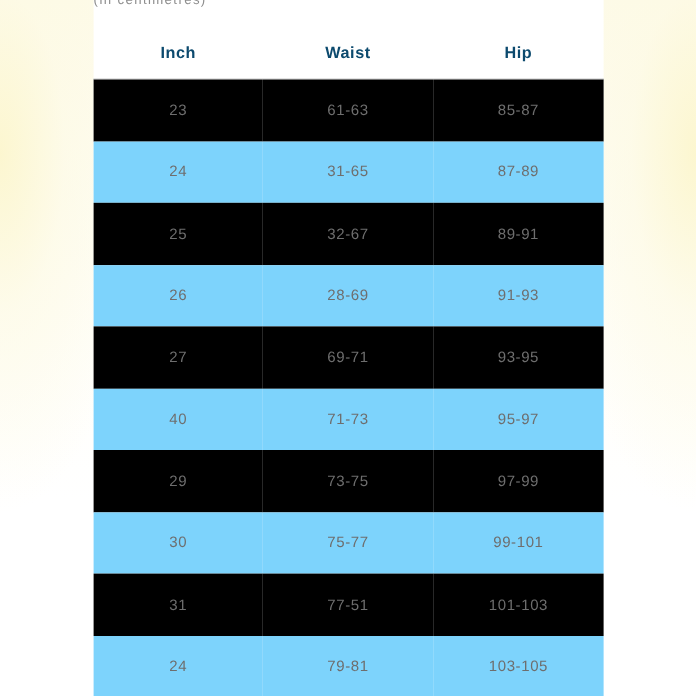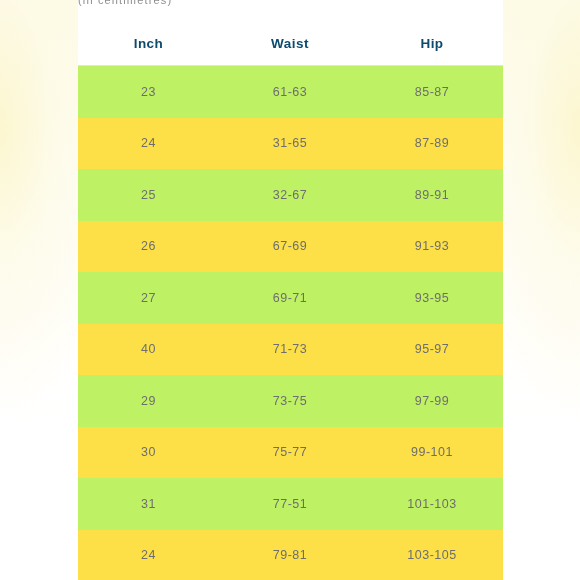--- a/index.html
+++ b/index.html
@@ -94,25 +94,25 @@
   }
 
   #size-table tbody td {
     height: 51.5px;
     font-size: 12.5px;
     font-weight: 400;
     color: #6e6e6e;
     letter-spacing: 0.5px;
   }
   #size-table tbody tr.shaded td {
-    background: #bef264;
+    background: #000000;
     text-align: center;
   }
   #size-table tbody tr.plain td {
-    background: #fde047;
+    background: #7dd3fc;
   }
 </style>
 </head>
 <body>
 
 <div id="backdrop"></div>
 
 <div id="card">
 
   <div id="unit-caption">(in centimetres)</div>
@@ -141,21 +141,21 @@
           <td>31-65</td>
           <td>87-89</td>
         </tr>
         <tr class="shaded">
           <td>25</td>
           <td>32-67</td>
           <td>89-91</td>
         </tr>
         <tr class="plain">
           <td>26</td>
-          <td>67-69</td>
+          <td>28-69</td>
           <td>91-93</td>
         </tr>
         <tr class="shaded">
           <td>27</td>
           <td>69-71</td>
           <td>93-95</td>
         </tr>
         <tr class="plain">
           <td>40</td>
           <td>71-73</td>

